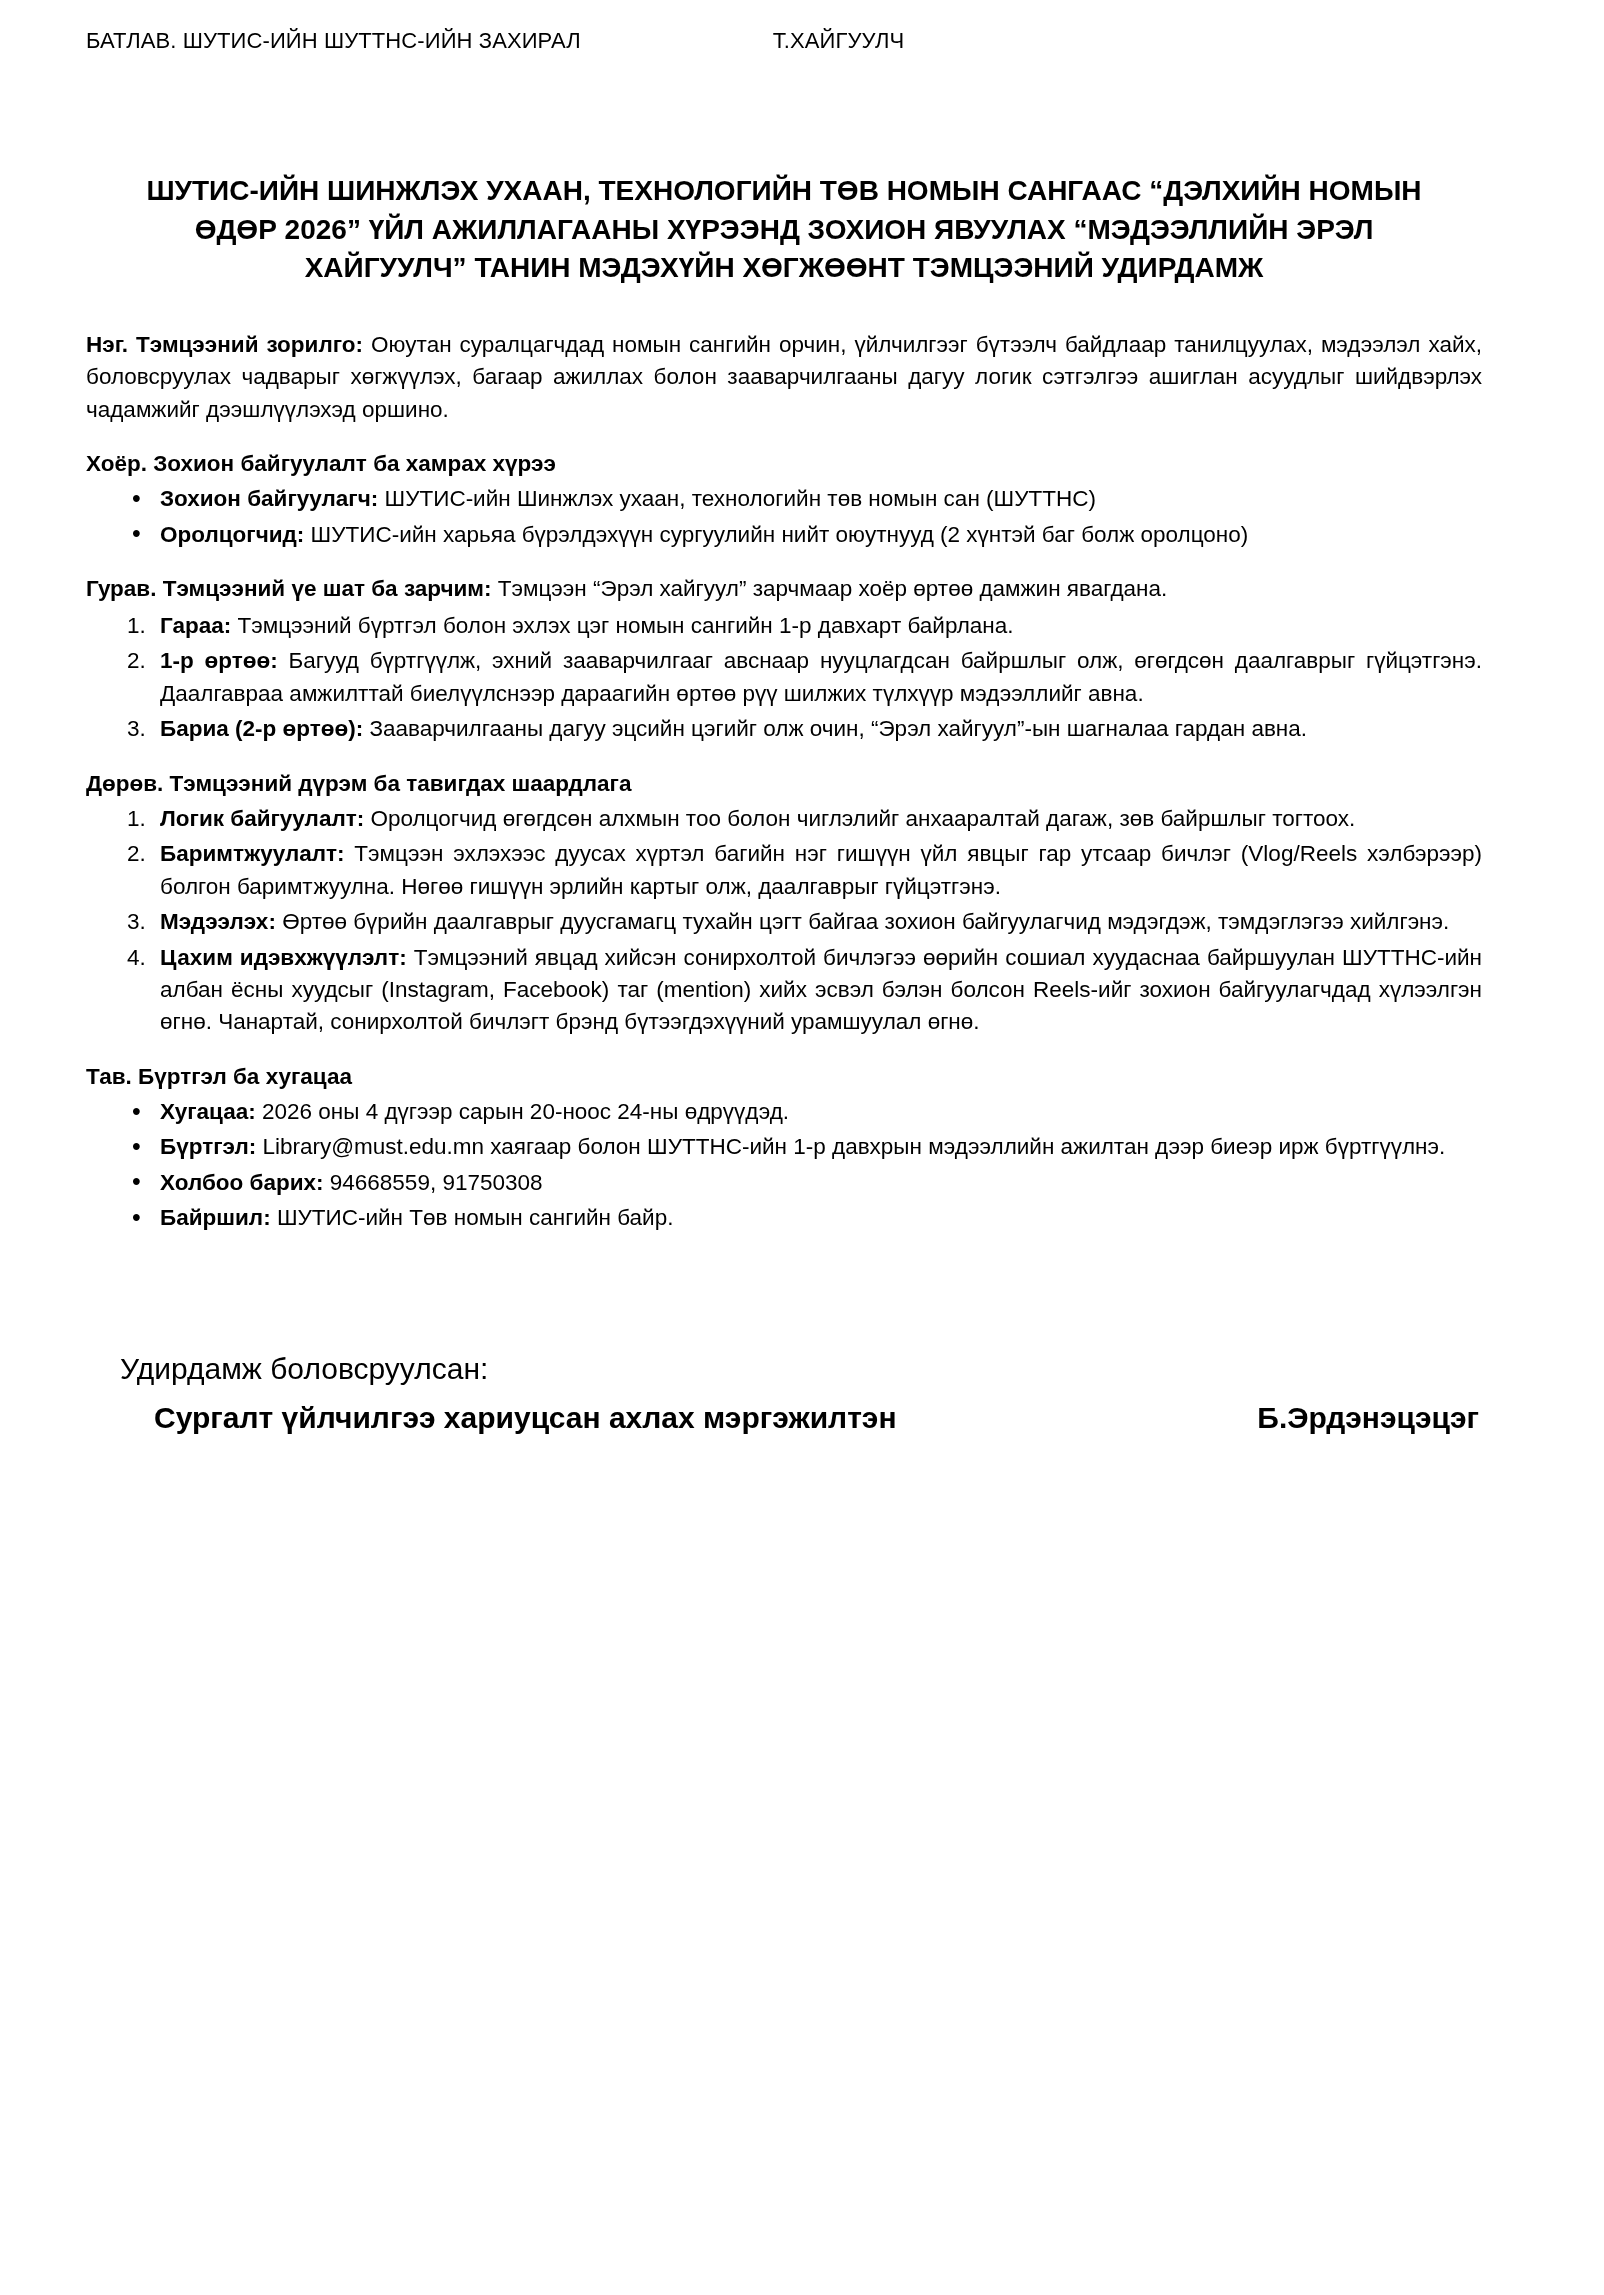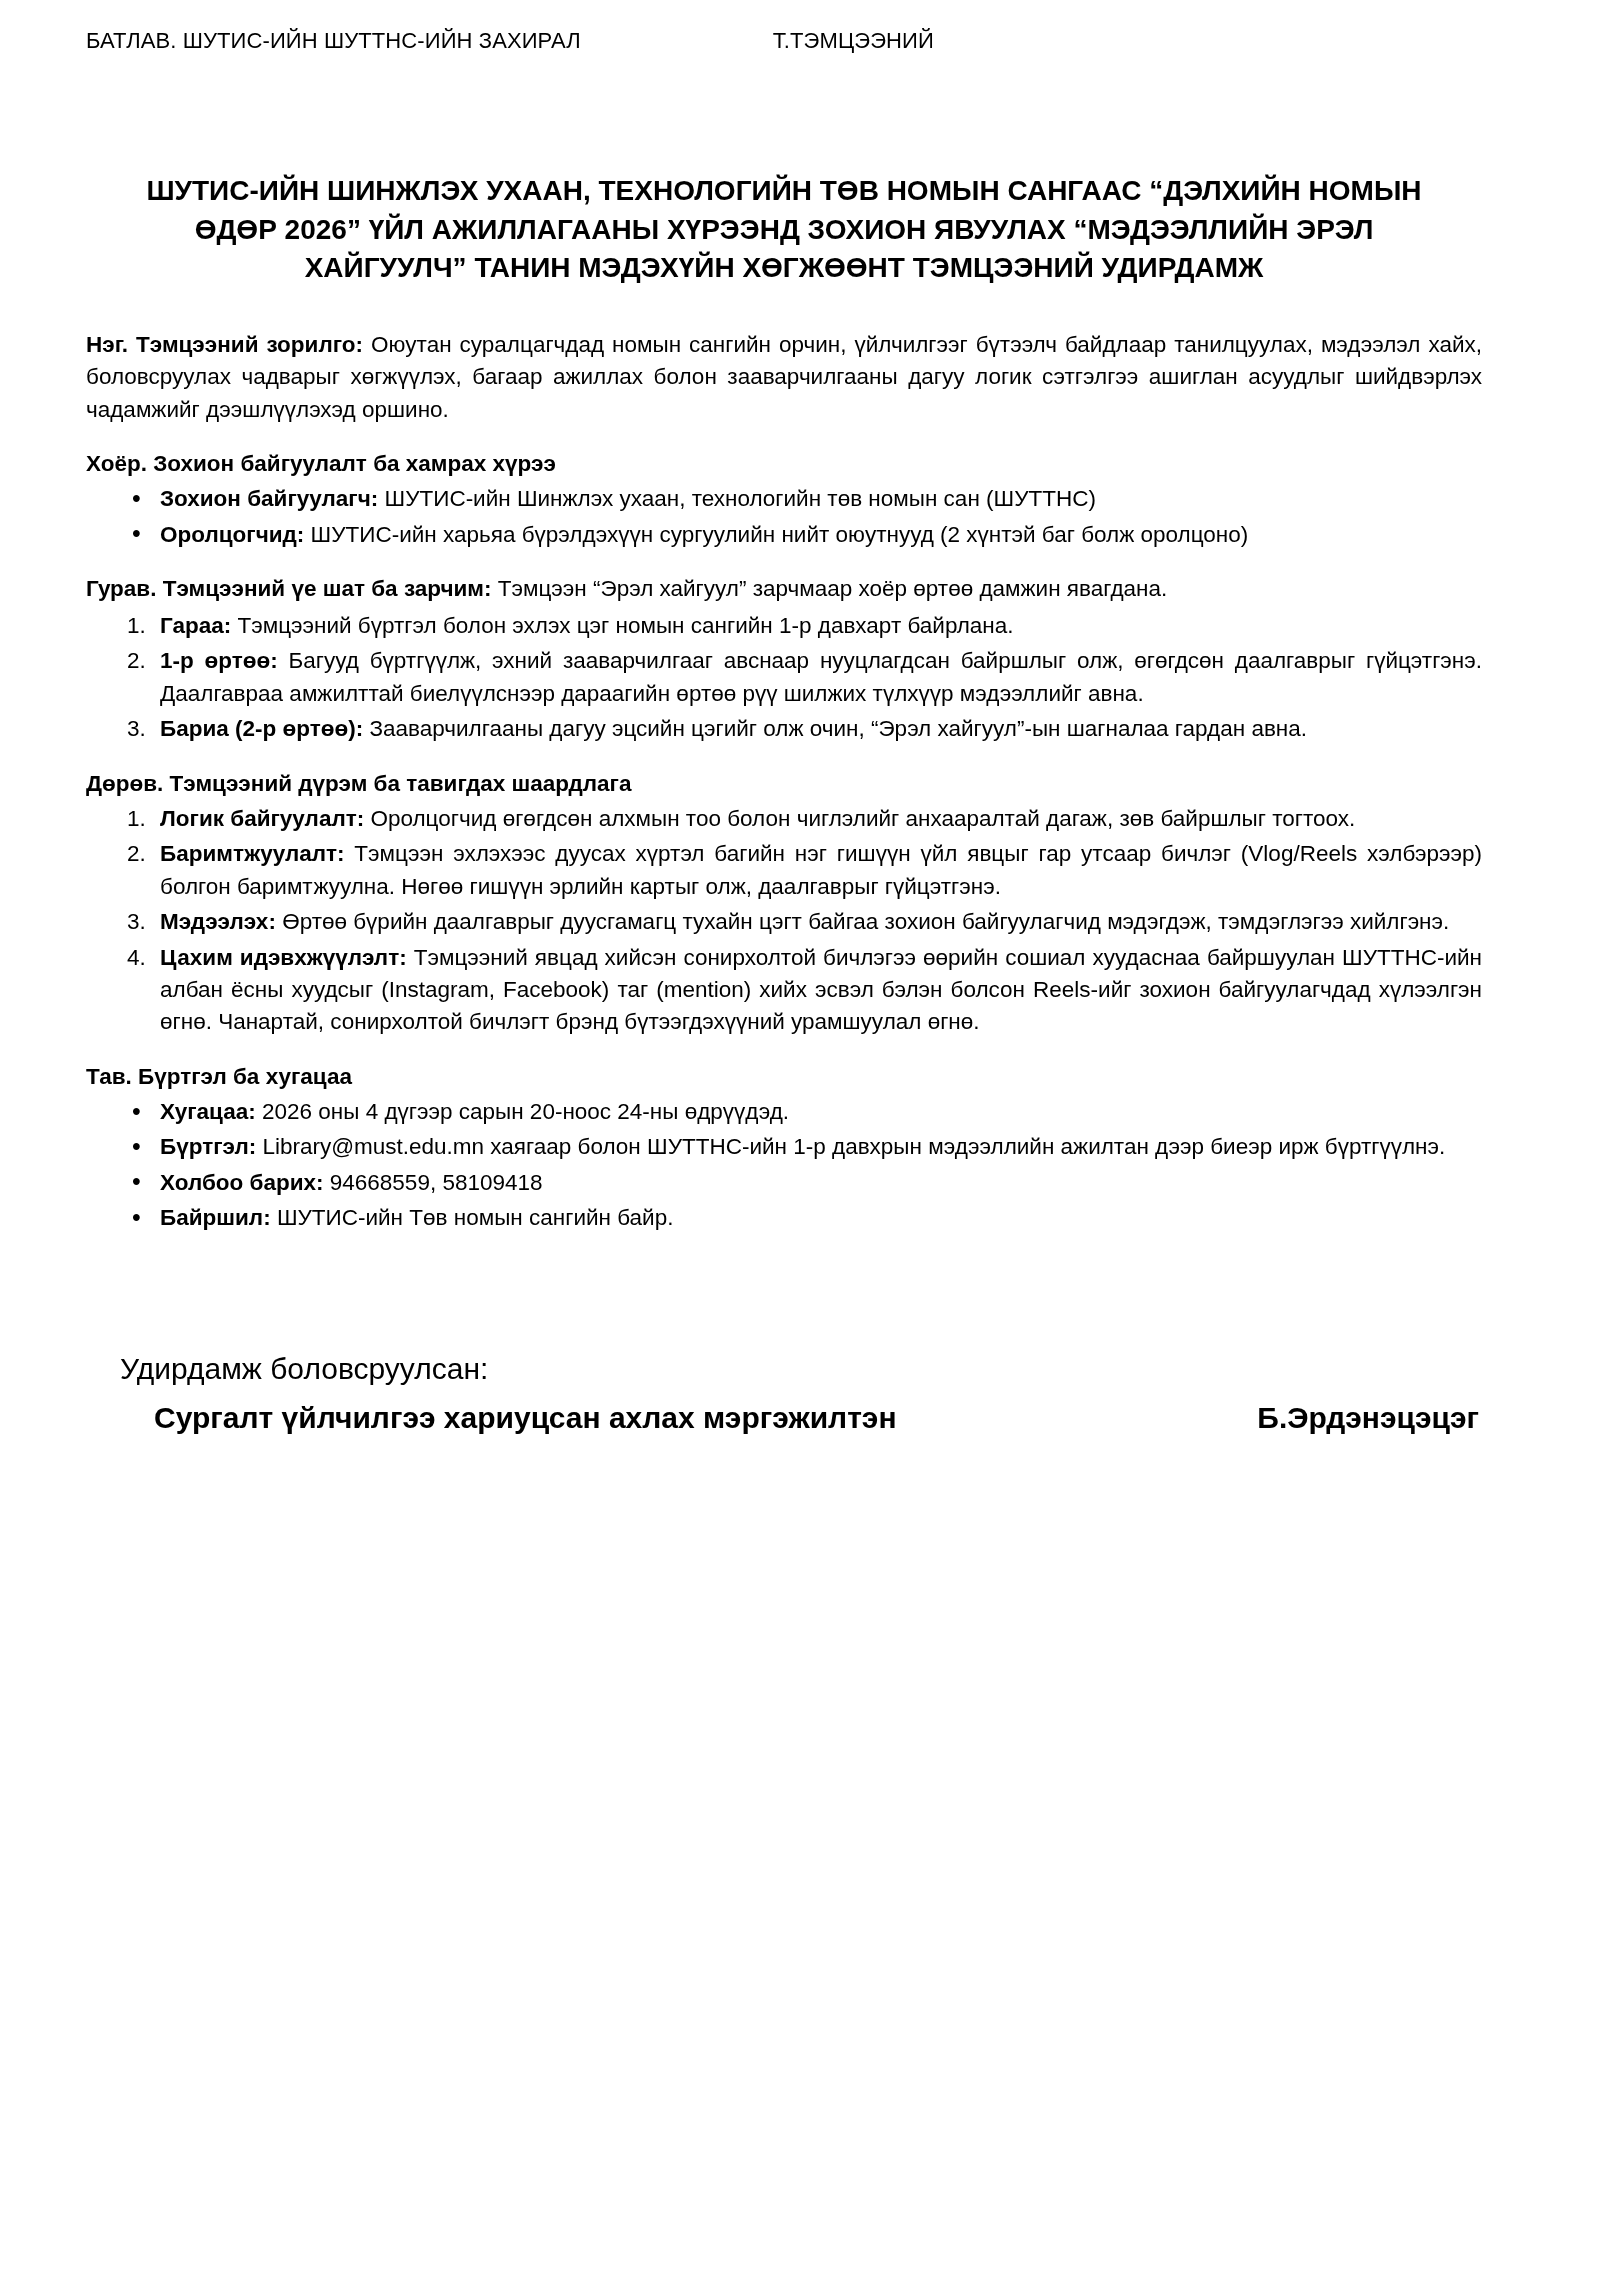--- a/index.html
+++ b/index.html
@@ -139,21 +139,21 @@
   }
 </style>
 </head>
 <body>
 
 <div class="page">
 
   <div class="header-row">
     <span class="header-approver">БАТЛАВ. ШУТИС-ИЙН ШУТТНС-ИЙН ЗАХИРАЛ</span>
     <span class="header-spacer"></span>
-    <span class="header-name">Т.ТЭМЦЭЭНИЙ</span>
+    <span class="header-name">Т.ХАЙГУУЛЧ</span>
   </div>
 
   <div class="title-block">
     <span class="tline">ШУТИС-ИЙН ШИНЖЛЭХ УХААН, ТЕХНОЛОГИЙН ТӨВ НОМЫН САНГААС “ДЭЛХИЙН НОМЫН</span>
     <span class="tline">ӨДӨР 2026” ҮЙЛ АЖИЛЛАГААНЫ ХҮРЭЭНД ЗОХИОН ЯВУУЛАХ  “МЭДЭЭЛЛИЙН ЭРЭЛ</span>
     <span class="tline">ХАЙГУУЛЧ” ТАНИН МЭДЭХҮЙН ХӨГЖӨӨНТ ТЭМЦЭЭНИЙ УДИРДАМЖ</span>
   </div>
 
   <div class="body">
 
@@ -204,21 +204,21 @@
 
     <div class="section-head">Тав. Бүртгэл ба хугацаа</div>
     <ul class="bullets">
       <li>
         <b>Хугацаа:</b><span> 2026 оны 4 дүгээр сарын 20-ноос 24-ны өдрүүдэд.</span>
       </li>
       <li>
         <b>Бүртгэл:</b><span> Library@must.edu.mn хаягаар болон ШУТТНС-ийн 1-р давхрын мэдээллийн ажилтан дээр биеэр ирж бүртгүүлнэ.</span>
       </li>
       <li>
-        <b>Холбоо барих:</b><span> 94668559, 58109418</span>
+        <b>Холбоо барих:</b><span> 94668559, 91750308</span>
       </li>
       <li>
         <b>Байршил:</b><span> ШУТИС-ийн Төв номын сангийн байр.</span>
       </li>
     </ul>
 
   </div>
 
   <div class="footer">
     <div class="f-line1">Удирдамж боловсруулсан:</div>

